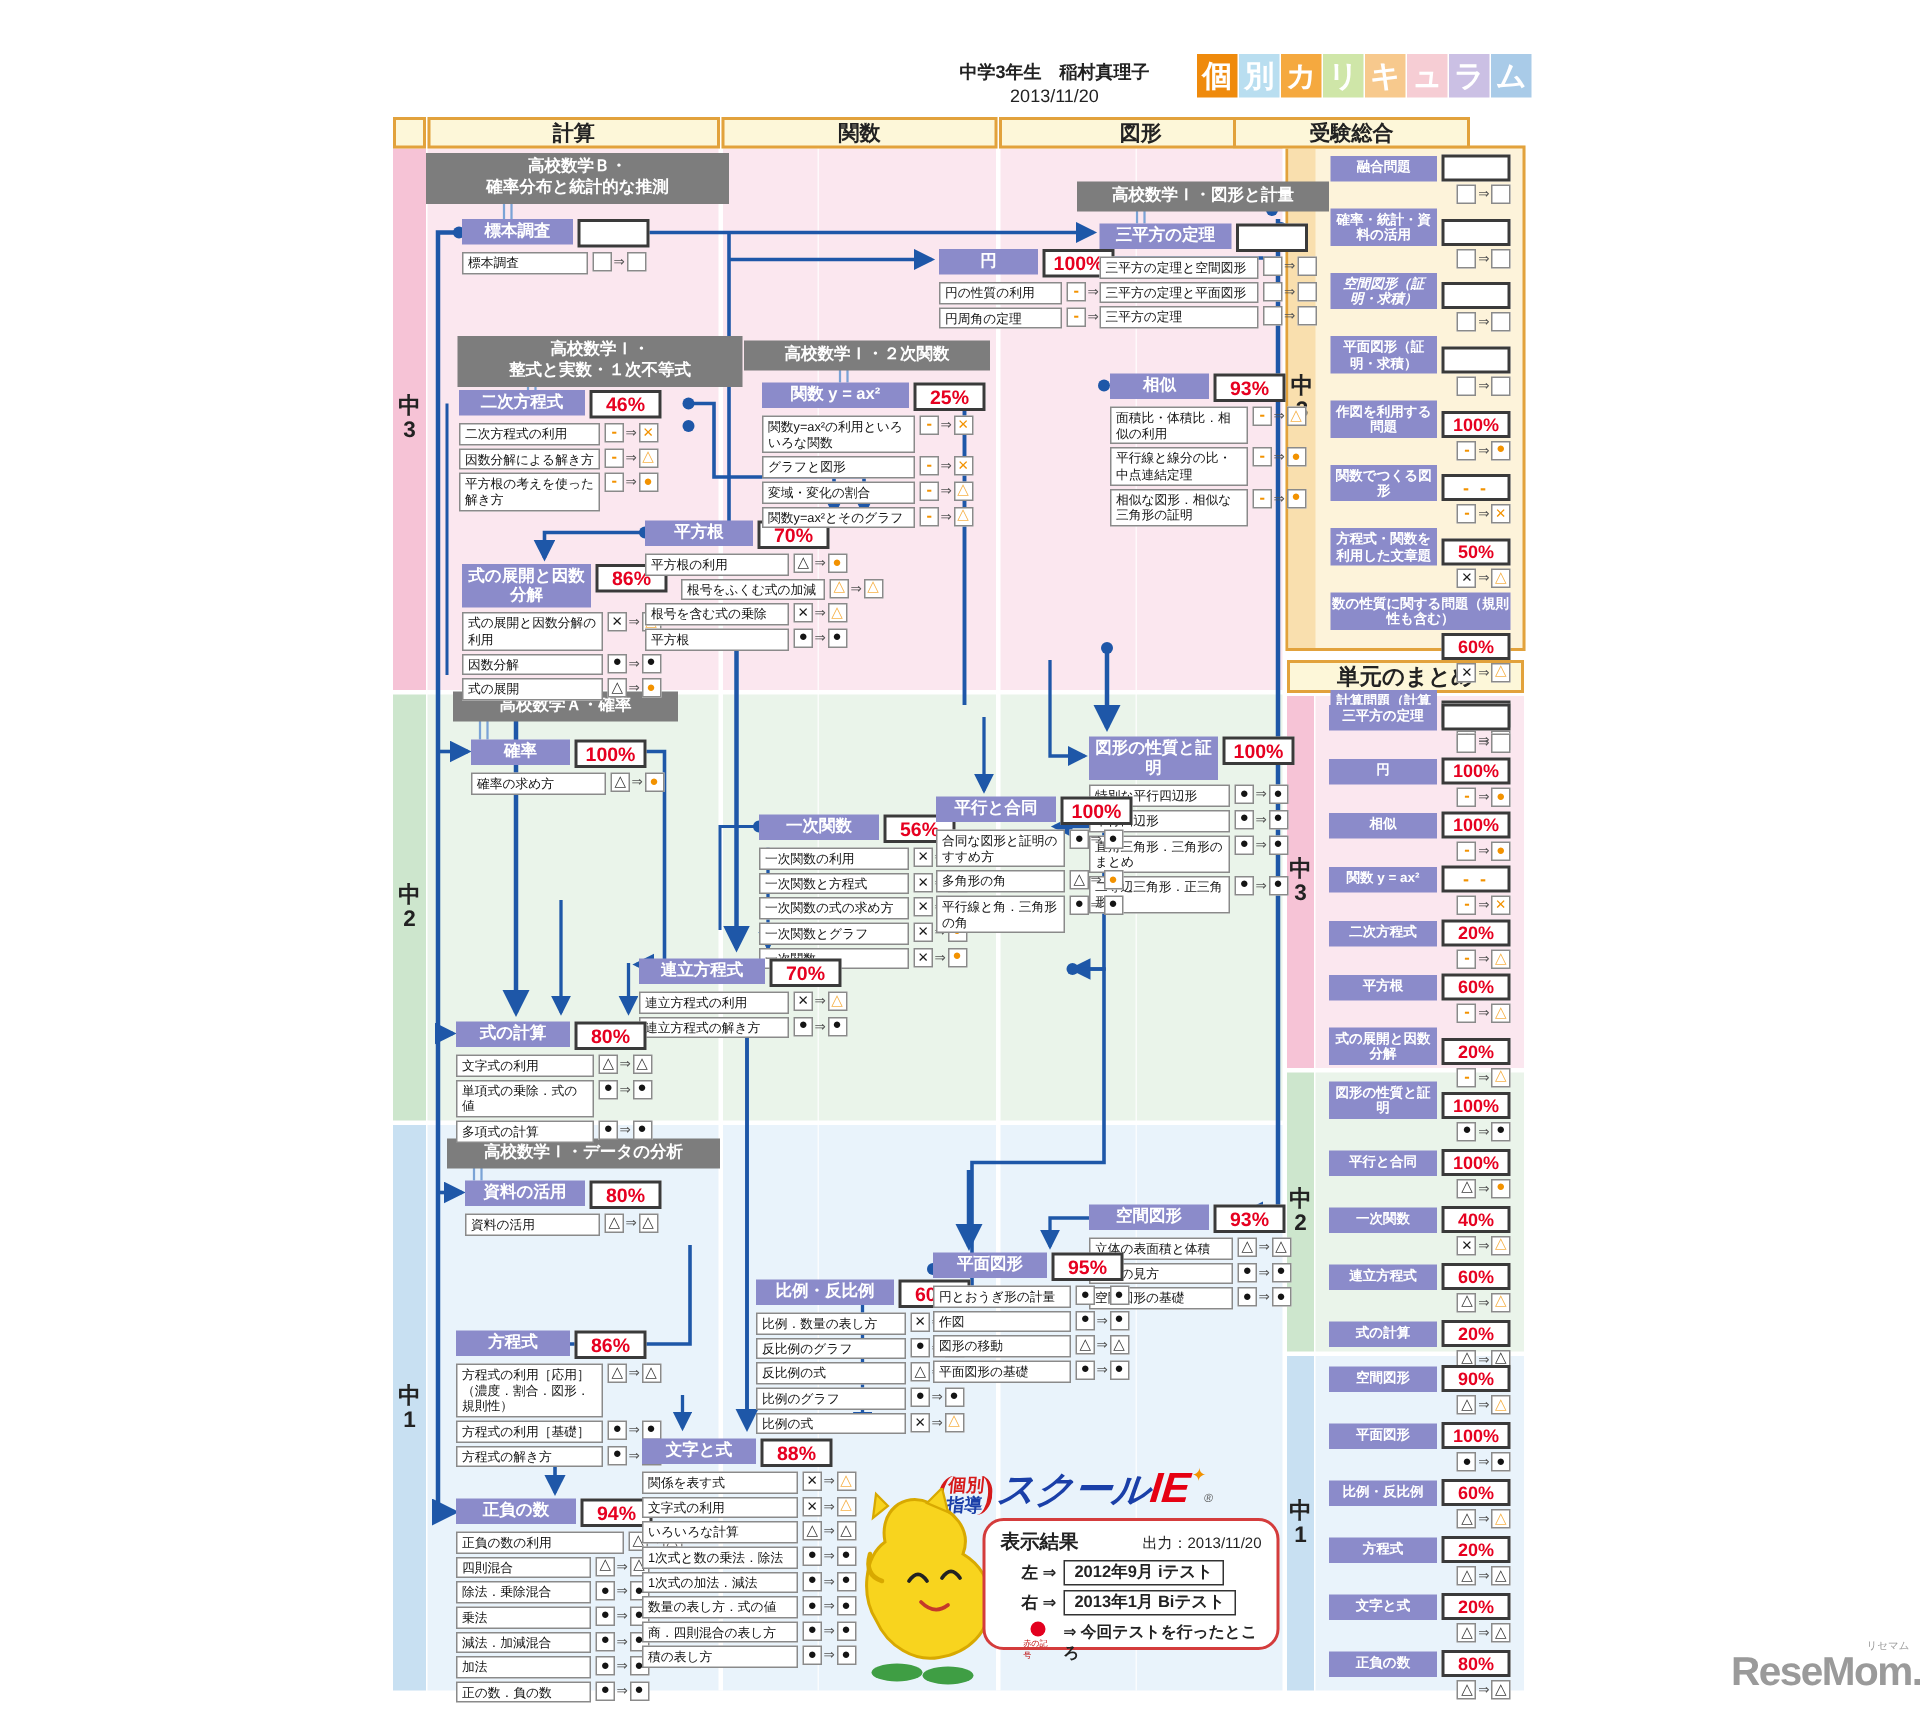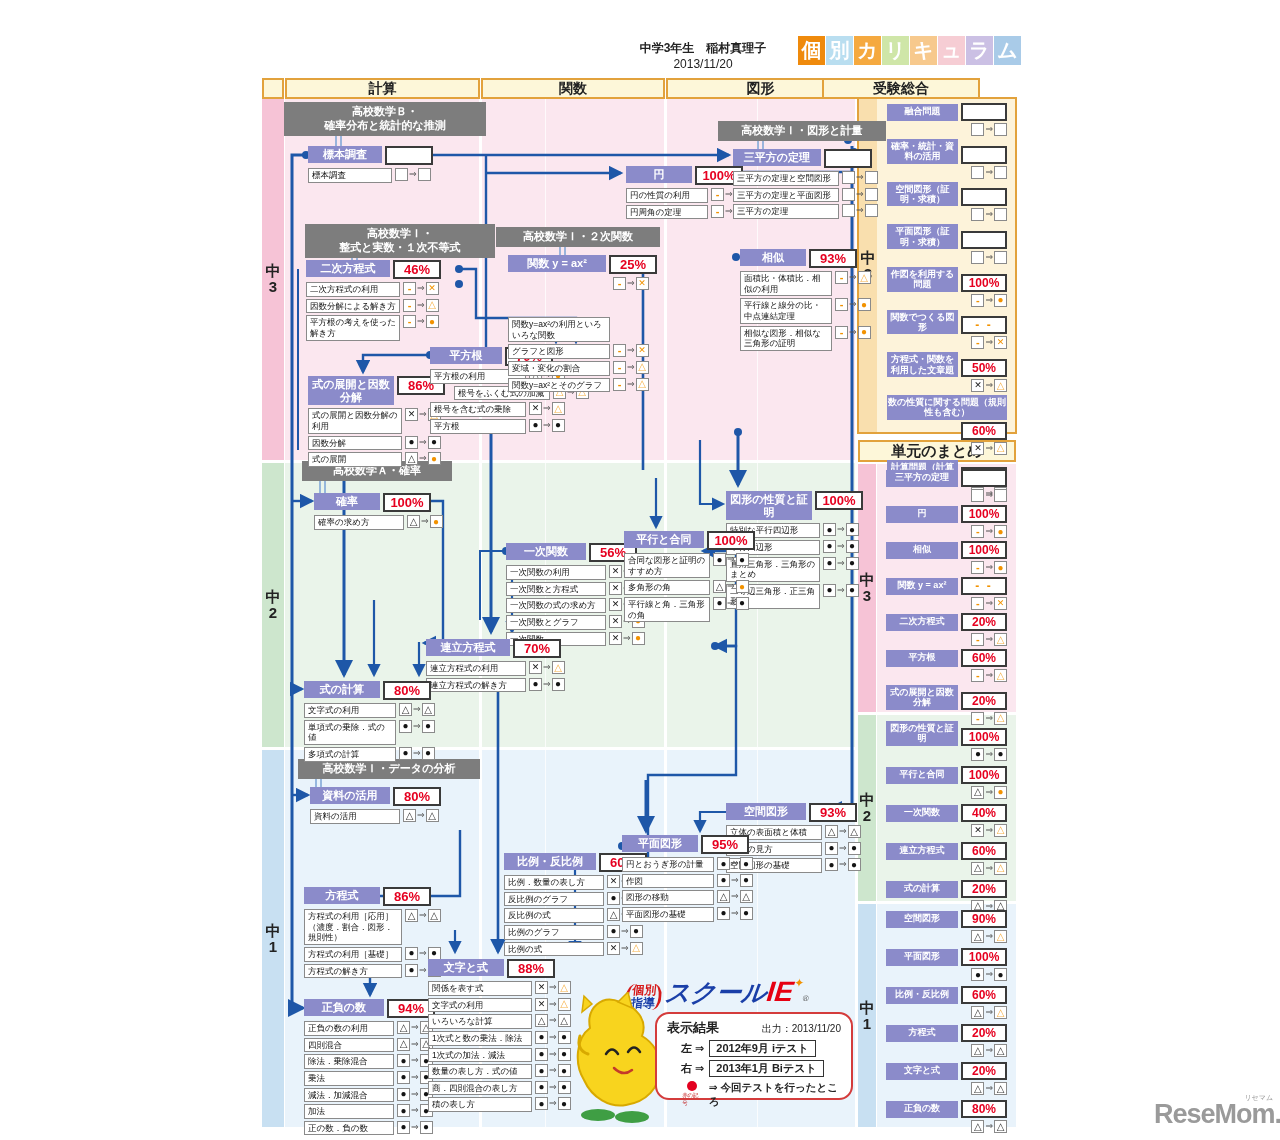--- a/index.html
+++ b/index.html
@@ -372,21 +372,21 @@
           </div>
         </div>
       </div>
       <div class="unit" style="left: 508px; top: 255px;">
         <div class="u-head">
           <div class="u-title" style="width: 98px;">関数 y = ax²</div>
           <div class="u-pct">25%</div>
         </div>
         <div class="u-rows">
           <div class="u-row">
-            <div class="u-label" style="width: 102px; margin-top: 40px;">関数y=ax²の利用といろいろな関数</div>
+            <div class="u-label" style="width: 102px;">関数y=ax²の利用といろいろな関数</div>
             <span class="syms">
               <span class="sym s-dash">-</span>
               <span class="arrg">⇒</span>
               <span class="sym s-xo">✕</span>
             </span>
           </div>
           <div class="u-row">
             <div class="u-label" style="width: 102px;">グラフと図形</div>
             <span class="syms">
               <span class="sym s-dash">-</span>
@@ -740,21 +740,21 @@
           </div>
         </div>
       </div>
       <div class="unit" style="left: 304px; top: 999px;">
         <div class="u-head">
           <div class="u-title" style="width: 80px;">正負の数</div>
           <div class="u-pct">94%</div>
         </div>
         <div class="u-rows">
           <div class="u-row">
-            <div class="u-label" style="width: 90px;">正負の数の利用</div>
+            <div class="u-label" style="width: 112px;">正負の数の利用</div>
             <span class="syms">
               <span class="sym s-t">△</span>
               <span class="arrg">⇒</span>
               <span class="sym s-t">△</span>
             </span>
           </div>
           <div class="u-row">
             <div class="u-label" style="width: 90px;">四則混合</div>
             <span class="syms">
               <span class="sym s-t">△</span>
@@ -1017,21 +1017,21 @@
           <div class="se-pct"></div>
         </div>
         <div class="se-r2">
           <span class="syms">
             <span class="sym s-blank"></span>
             <span class="arrg">⇒</span>
             <span class="sym s-blank"></span>
           </span>
         </div>
       </div>
-      <div class="se" style="margin-bottom: 3px;">
+      <div class="se" style="margin-bottom: 3px; font-style: italic;">
         <div class="se-r1">
           <div class="se-title">空間図形（証明・求積）</div>
           <div class="se-pct"></div>
         </div>
         <div class="se-r2">
           <span class="syms">
             <span class="sym s-blank"></span>
             <span class="arrg">⇒</span>
             <span class="sym s-blank"></span>
           </span>

